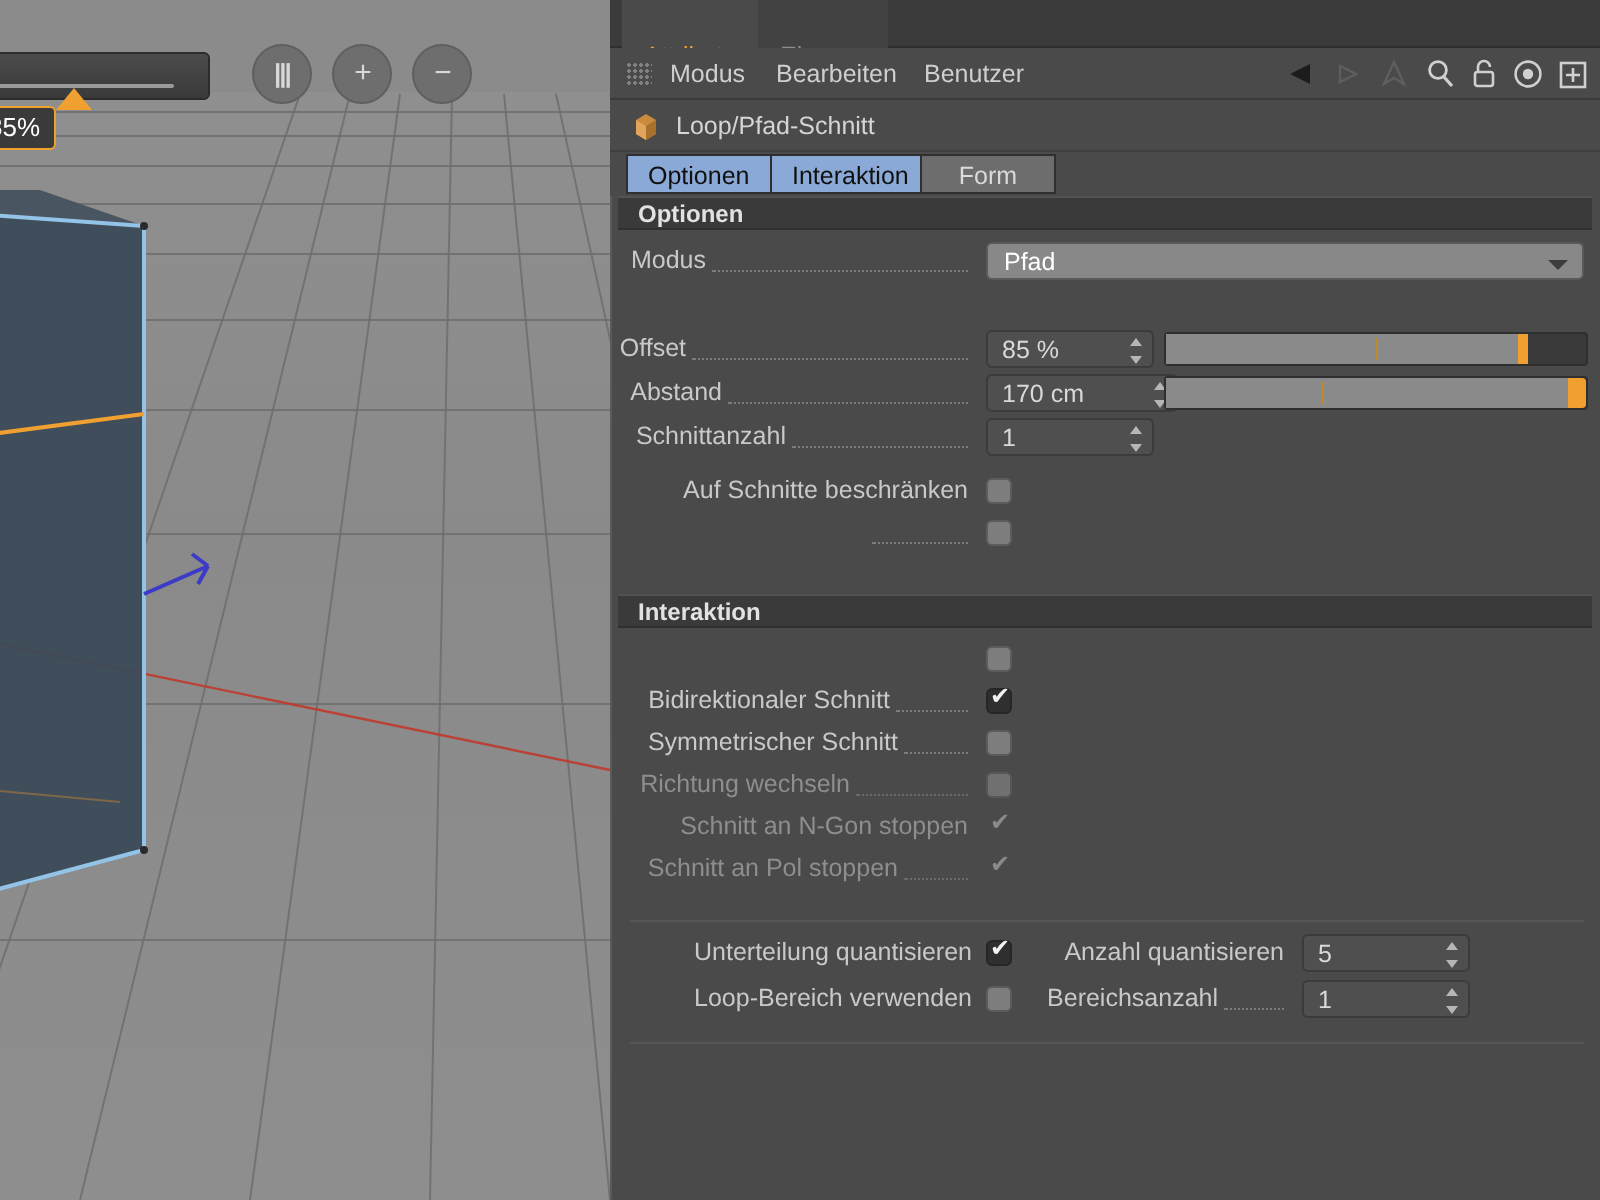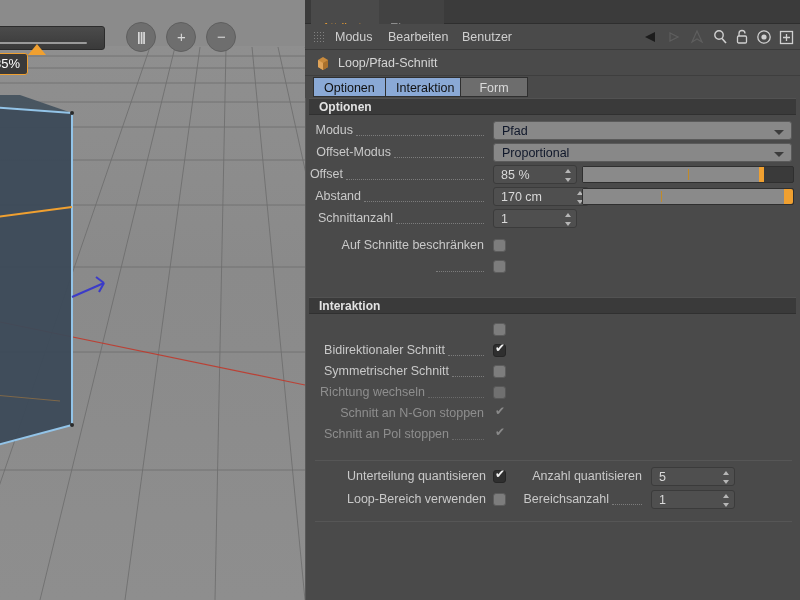--- a/index.html
+++ b/index.html
@@ -133,21 +133,21 @@
     position:absolute; right:5px; bottom:5px; height:1px;
     border-bottom:1px dotted #7c7c7c;
   }
 
   .dropdown {
     position:absolute; left:188px; top:1px; width:299px; height:19px;
     background:#888888; border:1px solid #5a5a5a; border-radius:3px;
   }
   .dropdown .dval {
     position:absolute; left:8px; top:0; height:19px; line-height:19px;
-    font-size:12.5px; color:#0f172a;
+    font-size:12.5px; color:#ffffff;
   }
   .dropdown .caret {
     position:absolute; right:7px; top:8px; width:0; height:0;
     border-left:5px solid transparent; border-right:5px solid transparent;
     border-top:5px solid #3c3c3c;
   }
 
   .numfield {
     position:absolute; top:1px; height:19px;
     background:#4f4f4f; border:1px solid #3b3b3b; border-radius:3px;
@@ -323,30 +323,20 @@
         <div class="lblwrap">
           <span class="leader" style="width:128px;"></span>
           <span class="inner" style="right:136px;">Modus</span>
         </div>
         <div class="dropdown">
           <span class="dval">Pfad</span>
           <span class="caret"></span>
         </div>
       </div>
 
-      <div class="row" style="top:22px;position:absolute;left:0;right:0;">
-        <div class="lblwrap">
-          <span class="leader" style="width:90px;"></span>
-          <span class="inner" style="right:98px;">Offset-Modus</span>
-        </div>
-        <div class="dropdown">
-          <span class="dval">Proportional</span>
-          <span class="caret"></span>
-        </div>
-      </div>
 
       <div class="row" style="top:44px;position:absolute;left:0;right:0;">
         <div class="lblwrap">
           <span class="leader" style="width:138px;"></span>
           <span class="inner" style="right:146px;">Offset</span>
         </div>
         <div class="numfield" style="left:188px;width:84px;">
           <span class="nval">85 %</span>
           <span class="spin">
               <i class="up"></i>

